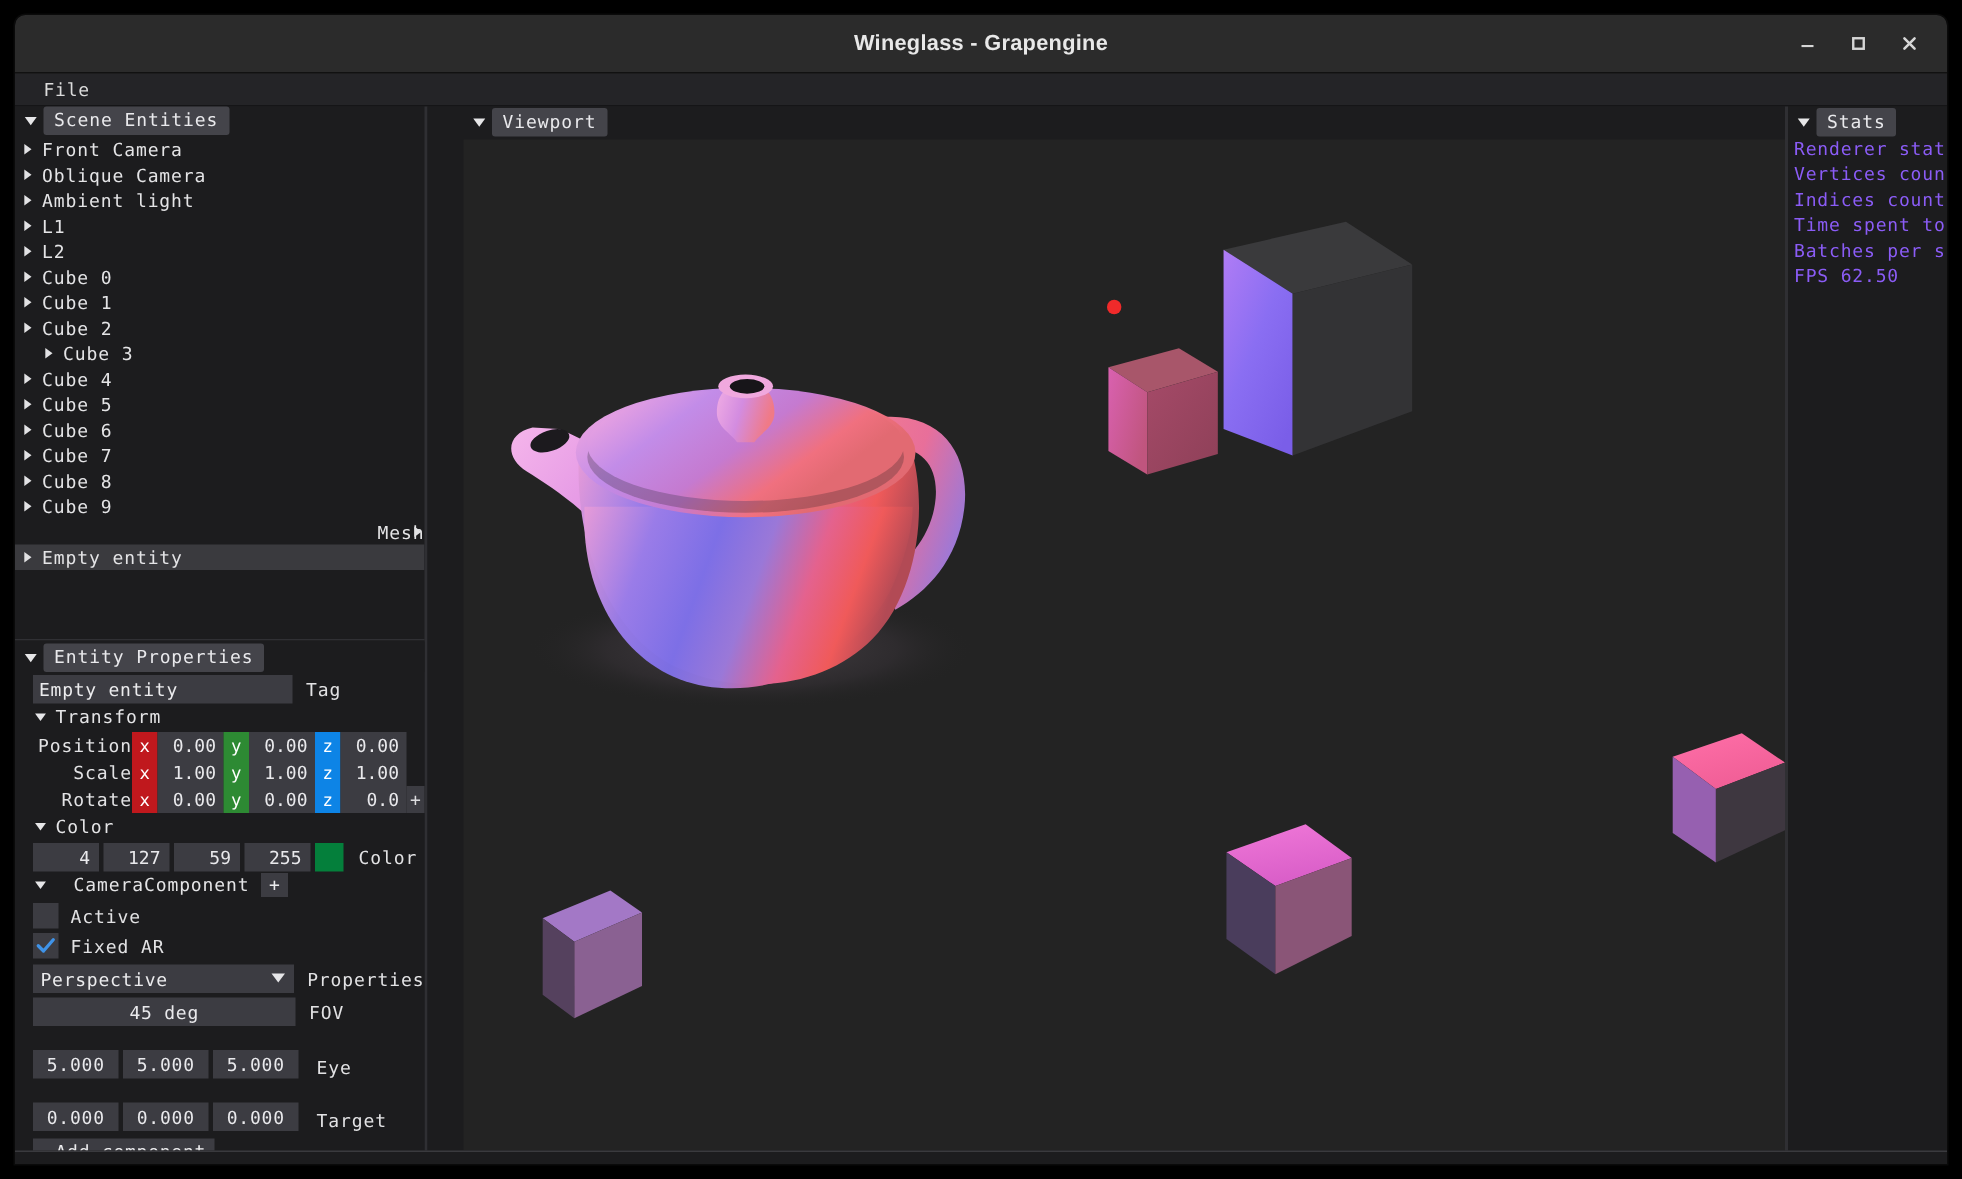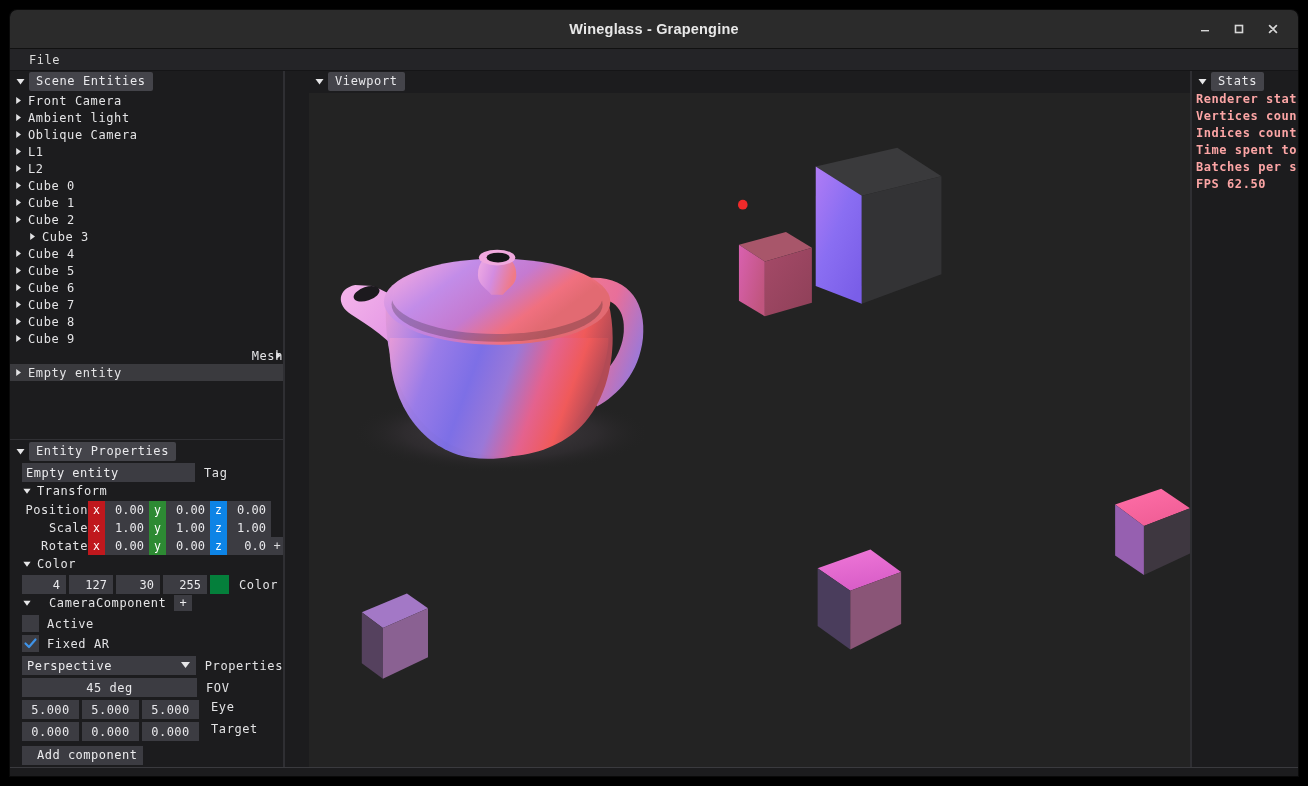--- a/index.html
+++ b/index.html
@@ -81,38 +81,38 @@
   .cbox svg{display:block;}
   .cblabel{font-size:12px;color:#e2e2e4;margin-left:8px;letter-spacing:.6px;}
 
   .selrow{display:flex;align-items:center;margin-left:12px;margin-top:4px;}
   .select{width:175px;height:19px;background:#3c3c42;display:flex;align-items:center;
           justify-content:space-between;padding:0 4px 0 5px;font-size:12px;color:#ececee;
           box-sizing:border-box;letter-spacing:.5px;gap:45px;}
   .fovrow{display:flex;align-items:center;margin-left:12px;margin-top:3px;}
   .fovfield{width:175px;height:19px;background:#3c3c42;display:flex;align-items:center;justify-content:center;
             font-size:12px;color:#e9e9ec;letter-spacing:.5px;box-sizing:border-box;}
-  .triorow{display:flex;align-items:flex-start;margin-left:12px;margin-top:3px;gap:3px;}
+  .triorow{display:flex;align-items:flex-end;margin-left:12px;margin-top:16px;gap:3px;}
   .triocell{width:57px;height:19px;background:#3c3c42;display:flex;align-items:center;justify-content:center;
             font-size:12px;color:#e9e9ec;letter-spacing:.5px;box-sizing:border-box;}
   .addcompbtn{margin-left:12px;margin-top:5px;display:inline-block;background:#3c3c42;color:#ececee;
               font-size:12px;padding:2px 6px 3px 15px;letter-spacing:.5px;}
 
   
   .vsplit{width:2px;background:#2f2f33;}
 
   
   .center{flex:1;display:flex;flex-direction:column;background:#1c1c1e;min-width:0;padding-left:24px;}
   .vp{flex:1;margin:2px 0 11px 0;background:#232323;position:relative;overflow:hidden;}
   .vp svg{display:block;width:100%;height:100%;}
 
   
   .right{width:106px;min-width:106px;background:#1c1c1e;overflow:hidden;}
-  .statline{font-size:12px;color:#fca5a5;letter-spacing:.55px;height:17px;line-height:17px;
-            padding-left:4px;white-space:nowrap;font-weight:bold;}
+  .statline{font-size:12px;color:#8b5cf6;letter-spacing:.55px;height:17px;line-height:17px;
+            padding-left:4px;white-space:nowrap;}
   .statwrap{overflow:hidden;width:106px;}
 
   .bottombar{position:absolute;left:0;bottom:0;width:100%;height:9px;background:#1c1c1e;
              border-top:1px solid #3a3a3e;box-sizing:border-box;}
 </style>
 </head>
 <body>
 
 <div class="window">
 
@@ -161,29 +161,29 @@
               </svg>
             </span>
             <span>Front Camera</span>
           </div>
           <div class="ent" style="position: relative;">
             <span class="tri">
               <svg width="9" height="9" viewBox="0 0 9 9">
                 <path d="M2.2 1 L7 4.5 L2.2 8 Z" fill="#e2e2e4"></path>
               </svg>
             </span>
+            <span>Oblique Camera</span>
+          </div>
+          <div class="ent" style="position: relative;">
+            <span class="tri">
+              <svg width="9" height="9" viewBox="0 0 9 9">
+                <path d="M2.2 1 L7 4.5 L2.2 8 Z" fill="#e2e2e4"></path>
+              </svg>
+            </span>
             <span>Ambient light</span>
-          </div>
-          <div class="ent" style="position: relative;">
-            <span class="tri">
-              <svg width="9" height="9" viewBox="0 0 9 9">
-                <path d="M2.2 1 L7 4.5 L2.2 8 Z" fill="#e2e2e4"></path>
-              </svg>
-            </span>
-            <span>Oblique Camera</span>
           </div>
           <div class="ent" style="position: relative;">
             <span class="tri">
               <svg width="9" height="9" viewBox="0 0 9 9">
                 <path d="M2.2 1 L7 4.5 L2.2 8 Z" fill="#e2e2e4"></path>
               </svg>
             </span>
             <span>L1</span>
           </div>
           <div class="ent" style="position: relative;">
@@ -358,21 +358,21 @@
             <svg width="10" height="10" viewBox="0 0 11 11">
                 <path d="M1.5 3 L9.5 3 L5.5 8.5 Z" fill="#e6e6e8"></path>
               </svg>
           </span>
           <span>Color</span>
         </div>
 
         <div class="colorrow">
           <div class="cnum">4</div>
           <div class="cnum">127</div>
-          <div class="cnum">30</div>
+          <div class="cnum">59</div>
           <div class="cnum">255</div>
           <div class="swatch" id="color-swatch" style="background: rgb(4, 127, 59);"></div>
           <div class="colorlabel">Color</div>
         </div>
 
         <div class="compline">
           <span class="caret-down">
             <svg width="10" height="10" viewBox="0 0 11 11">
                 <path d="M1.5 3 L9.5 3 L5.5 8.5 Z" fill="#e6e6e8"></path>
               </svg>

